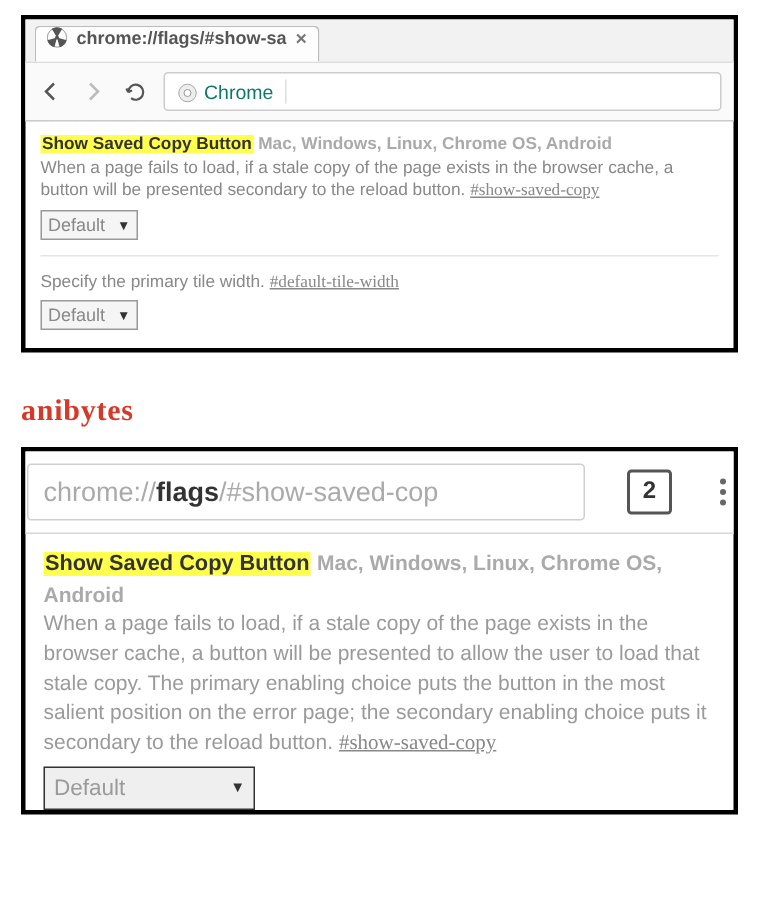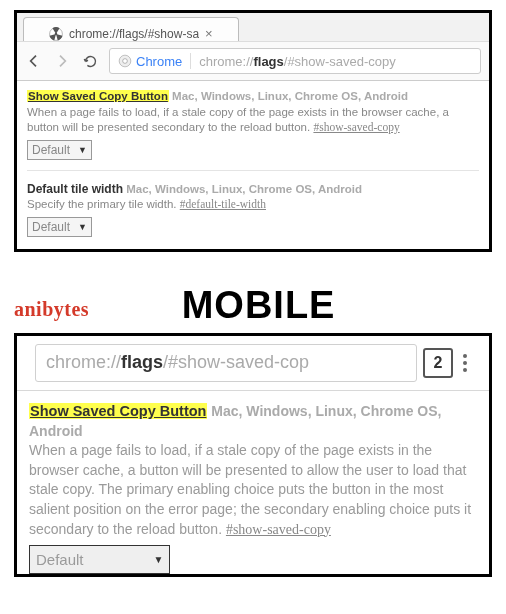--- a/index.html
+++ b/index.html
@@ -4,45 +4,45 @@
 <style>
   * { box-sizing: border-box; margin: 0; padding: 0; }
   body { background: #fff; font-family: Arial, Helvetica, sans-serif; width: 506px; }
   .container { padding: 10px 14px; }
   .heading { font-family: "Arial Black", Impact, sans-serif; font-weight: 900; font-size: 38px; text-align: center; letter-spacing: 1px; margin: 4px 0 6px; }
   .panel { border: 3px solid #000; background: #fff; }
 
   
   .dk-top { background: #f2f2f2; border-bottom: 1px solid #ccc; }
   .tab-row { display: flex; align-items: flex-end; height: 28px; padding-left: 6px; gap: 0; }
-  .tab { display: flex; align-items: flex-end; gap: 6px; background: #fdfdfd; border: 1px solid #bcbcbc; border-bottom: none; border-radius: 4px 4px 0 0; height: 24px; padding: 0 25px; font-size: 12px; color: #555; }
+  .tab { display: flex; align-items: flex-start; gap: 6px; background: #fdfdfd; border: 1px solid #bcbcbc; border-bottom: none; border-radius: 4px 4px 0 0; height: 24px; padding: 0 7px; font-size: 12px; color: #555; font-weight: bold; }
   .tab .fav { width: 14px; height: 14px; }
   .tab-title { max-width: 140px; overflow: hidden; white-space: nowrap; }
   .tab-close { font-size: 13px; color: #777; }
   .nav-row { display: flex; align-items: center; gap: 10px; padding: 6px 8px; background: #fafafa; border-top: 1px solid #ddd; }
   .nav-btn { width: 18px; height: 18px; display: flex; align-items: center; justify-content: center; color: #555; }
   .addr { flex: 1; display: flex; align-items: center; background: #fff; border: 1px solid #ccc; border-radius: 3px; height: 26px; padding: 0 8px; font-size: 13px; color: #555; gap: 8px; overflow: hidden; }
-  .addr .chrome-ico { display: flex; align-items: flex-start; gap: 4px; color: #3b82f6; }
+  .addr .chrome-ico { display: flex; align-items: flex-end; gap: 4px; color: #0f766e; }
   .addr .sep { width: 1px; height: 16px; background: #ddd; }
   .url-grey { color: #aaa; }
   .url-bold { color: #333; font-weight: 600; }
   .dk-body { padding: 8px 10px 12px; font-size: 11.5px; color: #888; line-height: 1.35; }
-  .hl { background: #ffff4d; color: #333; font-weight: 700; padding: 0 1px; text-decoration: underline; }
+  .hl { background: #ffff4d; color: #333; font-weight: 700; padding: 0 1px; }
   .flag-title { font-weight: 700; color: #333; font-size: 12px; }
   .grey { color: #aaa; font-weight: bold; }
   .link { text-decoration: underline; color: #888; font-family: Liberation Serif, serif; }
   .sel { margin-top: 4px; border: 1px solid #999; background: #f5f5f5; font-size: 12px; padding: 1px 4px; display: inline-flex; align-items: center; gap: 8px; }
   .sel-arrow { font-size: 9px; color: #333; }
   .divider { border-top: 1px solid #e4e4e4; margin: 10px 0; }
 
-  .row2 { display: flex; align-items: flex-end; margin-top: 28px; }
+  .row2 { display: flex; align-items: center; margin-top: 28px; }
   .brand { font-family: Georgia, "Times New Roman", serif; color: #d43a2a; font-size: 20px; font-weight: 600; letter-spacing: 0.5px; margin-right: 6px; padding-bottom: 12px; }
 
   
-  .mb-top { display: flex; align-items: center; gap: 6px; padding: 8px 18px; border-bottom: 1px solid #d8d8d8; background: #fff; }
+  .mb-top { display: flex; align-items: center; gap: 28px; padding: 8px 1px; border-bottom: 1px solid #d8d8d8; background: #fff; }
   .mb-addr { flex: 1; background: #fff; border: 1px solid #d0d0d0; border-radius: 3px; height: 38px; display: flex; align-items: center; padding: 0 10px; font-size: 18px; overflow: hidden; white-space: nowrap; }
   .mb-tabs { width: 30px; height: 30px; border: 2px solid #555; border-radius: 3px; display: flex; align-items: center; justify-content: center; font-size: 16px; color: #333; font-weight: 600; }
   .mb-menu { display: flex; flex-direction: column; gap: 3px; padding: 4px; }
   .mb-menu span { width: 4px; height: 4px; background: #666; border-radius: 50%; }
   .mb-body { padding: 10px 12px 0; font-size: 14px; color: #9a9a9a; line-height: 1.4; }
   .mb-body .hl { font-size: 14.5px; }
   .mb-sel { margin-top: 6px; border: 1px solid #333; background: #efefef; font-size: 15px; padding: 3px 6px; display: inline-flex; align-items: center; gap: 70px; }
   .mb-sel .sel-arrow { font-size: 10px; }
 </style>
 </head>
@@ -85,50 +85,45 @@
           </div>
         <div class="addr">
           <span class="chrome-ico">
             <svg width="14" height="14" viewBox="0 0 24 24">
                 <circle cx="12" cy="12" r="10" fill="#eee" stroke="#999"></circle>
                 <circle cx="12" cy="12" r="4" fill="#fff" stroke="#888"></circle>
               </svg>
             <span>Chrome</span>
           </span>
           <span class="sep"></span>
-          <span><span class="url-grey">chrome://</span><span class="url-bold">flags</span><span class="url-grey">/#show-saved-copy</span></span>
         </div>
       </div>
     </div>
     <div class="dk-body">
       <div>
         <span class="hl">Show Saved Copy Button</span><span class="grey"> Mac, Windows, Linux, Chrome OS, Android</span>
       </div>
       <div><span>When a page fails to load, if a stale copy of the page exists in the browser cache, a button will be presented secondary to the reload button. </span><span class="link">#show-saved-copy</span></div>
       <div class="sel">
           <span>Default</span>
           <span class="sel-arrow">▼</span>
         </div>
 
       <div class="divider"></div>
 
-      <div>
-        <span class="flag-title">Default tile width</span><span class="grey"> Mac, Windows, Linux, Chrome OS, Android</span>
-      </div>
       <div><span>Specify the primary tile width. </span><span class="link">#default-tile-width</span></div>
       <div class="sel">
           <span>Default</span>
           <span class="sel-arrow">▼</span>
         </div>
     </div>
   </div>
 
   <div class="row2">
     <div class="brand">anibytes</div>
-    <div class="heading" style="flex:1;">MOBILE</div>
     <div style="width:70px"></div>
   </div>
 
   <div class="panel">
     <div class="mb-top">
       <div class="mb-addr">
         <span><span class="url-grey">chrome://</span><span class="url-bold">flags</span><span class="url-grey">/#show-saved-cop</span></span>
       </div>
       <div class="mb-tabs">2</div>
       <div class="mb-menu">

